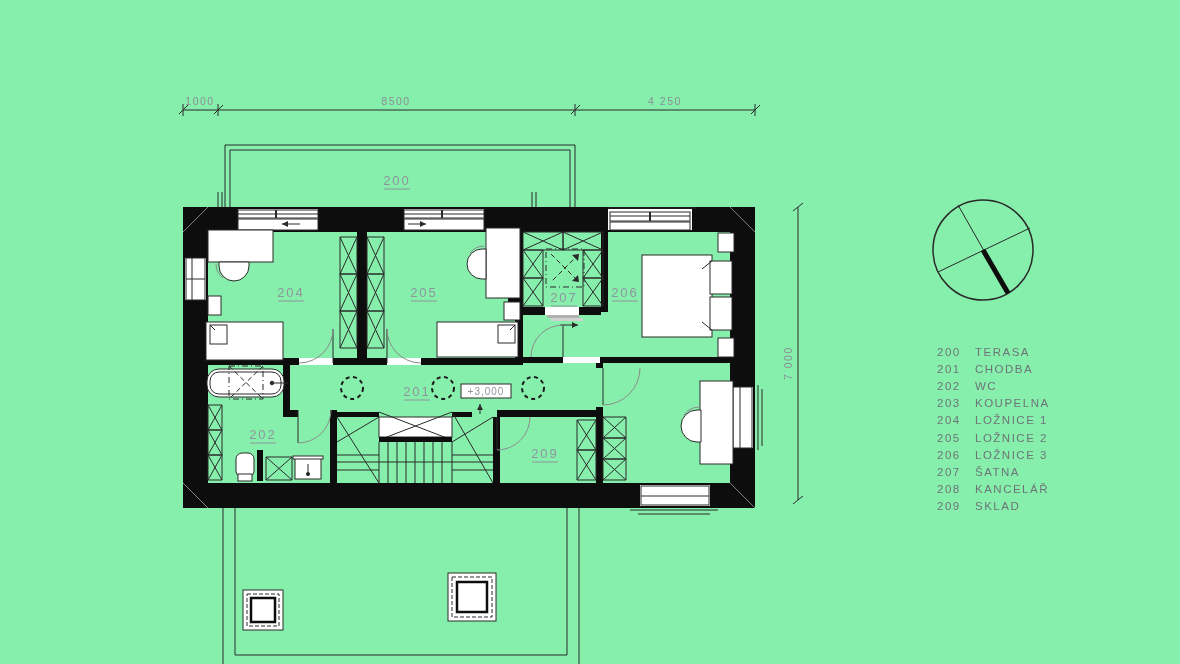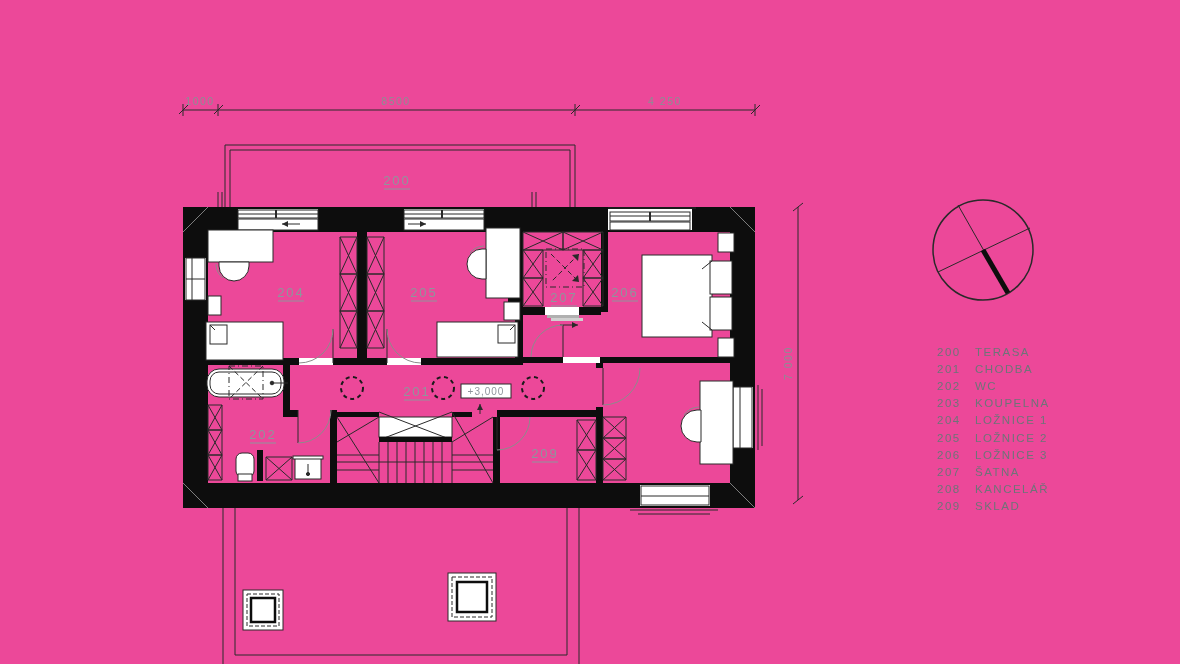--- a/index.html
+++ b/index.html
@@ -1,17 +1,17 @@
 <!DOCTYPE html>
 <html><head>
 <meta charset="utf-8">
 <style>
   html,body{margin:0;padding:0;background:#ffffff;width:1180px;height:664px;overflow:hidden;
             font-family:"Liberation Sans", sans-serif;}
-  .stage{position:relative;width:1180px;height:664px;background:#ec4899;}
+  .stage{position:relative;width:1180px;height:664px;background:#86efac;}
   svg{position:absolute;left:0;top:0;}
   svg text{font-family:"Liberation Sans", sans-serif;}
   .room-label{fill:#8f959c;font-size:13px;letter-spacing:2px;}
   .dim-label{fill:#8a8f94;font-size:10.5px;letter-spacing:1.5px;}
   .legend-num{fill:#6e7478;font-size:11.5px;letter-spacing:1.5px;}
   .legend-name{fill:#6e7478;font-size:11.5px;letter-spacing:1.5px;}
   .elev-label{fill:#8f959c;font-size:10px;letter-spacing:1px;}
   .thin{stroke:#2a2a2a;stroke-width:1;fill:none;}
   .wall{fill:#0d0d0d;stroke:none;}
 </style>

